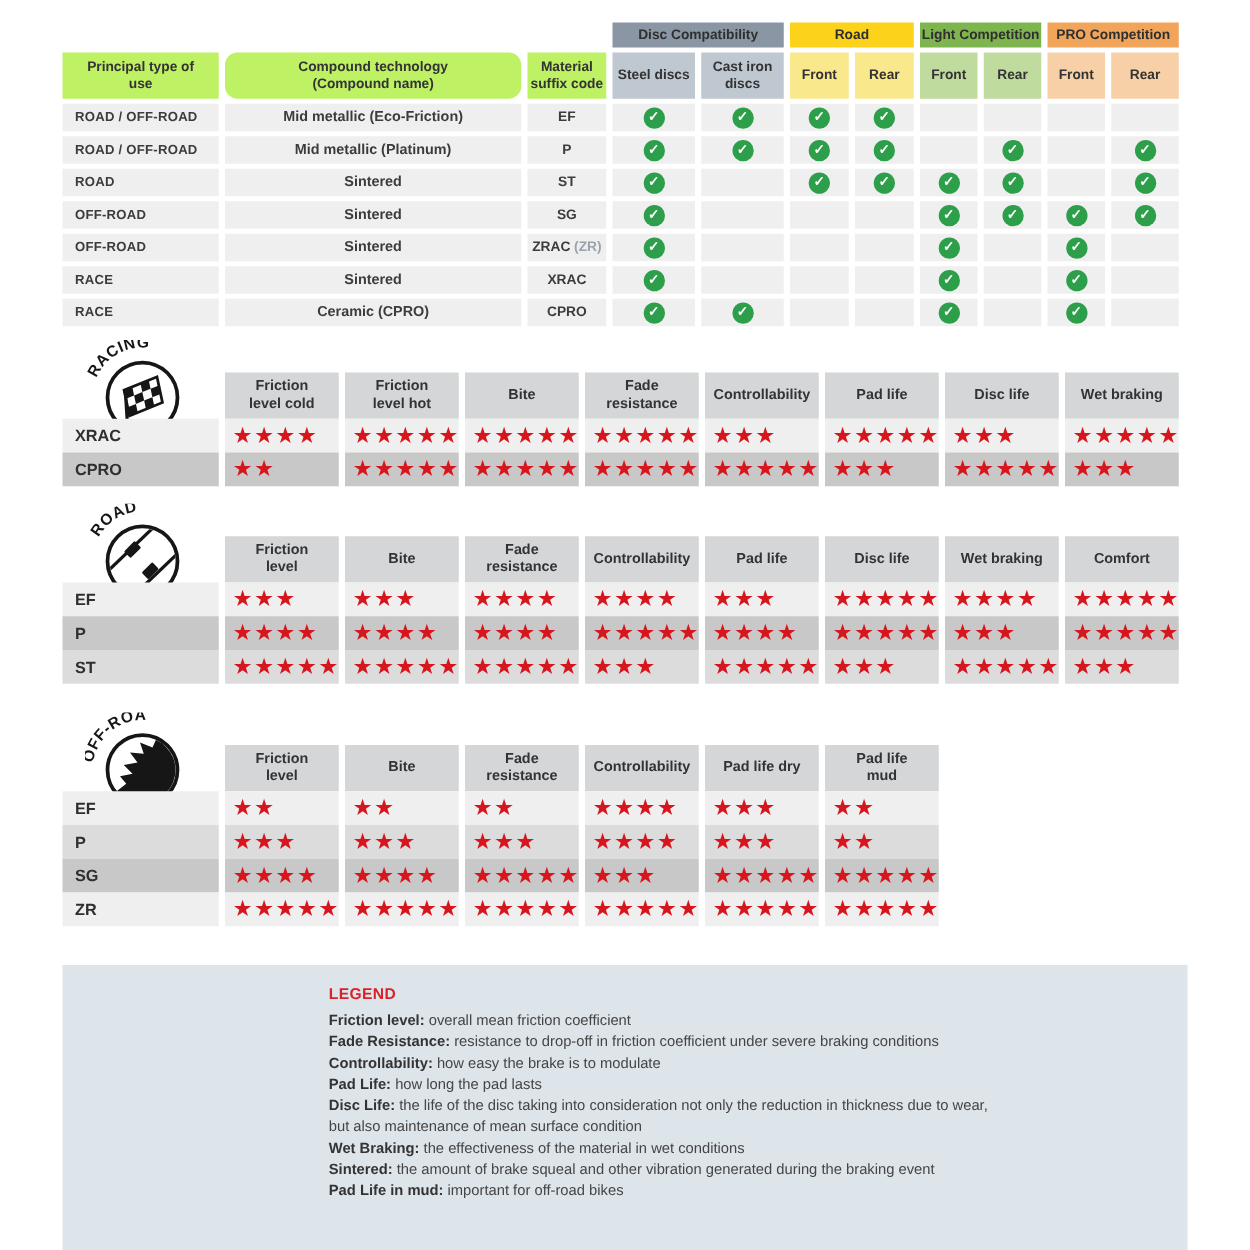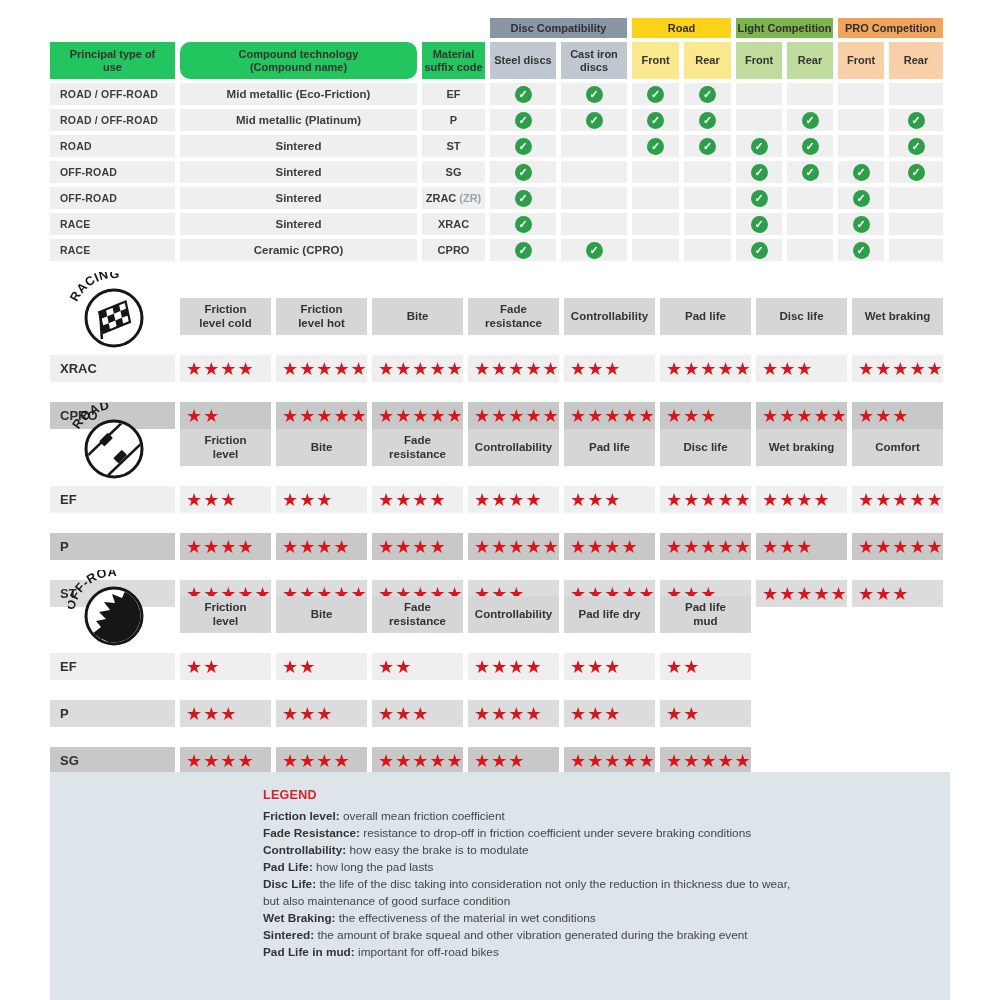--- a/index.html
+++ b/index.html
@@ -24,21 +24,21 @@
     height:20px; display:flex; align-items:center; justify-content:center;
     font-size:11px; font-weight:bold; color:#2f2f2f;
   }
   .ghead-0{ background:#8a96a4; }
   .ghead-1{ background:#fcd21b; }
   .ghead-2{ background:#7eb54e; }
   .ghead-3{ background:#f0a55b; }
   .chead{
     height:37px; display:flex; align-items:center; justify-content:center;
     text-align:center; font-size:11px; font-weight:bold; line-height:1.15;
-    background:#22c55e; color:#333;
+    background:#bef264; color:#333;
   }
   .chead-0{ padding:0 16px; }
   .chead-1{ padding:0 45px;border-radius:10px; }
   .sub-0{ background:#bfc8d0; }
   .sub-1{ background:#fae88d; }
   .sub-2{ background:#c0db9e; }
   .sub-3{ background:#f8d0a7; }
   .cell{
     height:22px; background:#efefef; display:flex; align-items:center;
     font-size:11px;
@@ -53,21 +53,21 @@
     background:#2d9e49; color:#fff; font-size:11px; font-weight:bold;
     line-height:17px; text-align:center;
   }
 
   
   .rating-section{ position:absolute; left:50px; width:900px; }
   .section-icon{ position:absolute; left:18px; top:0; }
   .icon-arc{ font-size:12.5px; font-weight:bold; letter-spacing:.5px; fill:#161616; }
   .rating-grid{
     position:absolute; left:0; top:26px;
-    display:grid; gap:20px 5px;
+    display:grid; gap:0 5px;
   }
   .hspacer{ height:37px; }
   .chead2{
     height:37px; display:flex; align-items:center; justify-content:center;
     text-align:center; font-size:11.5px; font-weight:bold; line-height:1.15;
     background:#d4d6d8; color:#333; padding:0 12px;
   }
   .rlabel{
     height:27px; display:flex; align-items:center; padding-left:10px;
     font-size:13px; font-weight:bold; color:#2f2f2f;
@@ -551,20 +551,20 @@
   </section>
 
   <div class="legend-box">
     <div class="legend-title">LEGEND</div>
     <div class="legend-entries">
         <div class="legend-line"><strong>Friction level:</strong> overall mean friction coefficient</div>
         <div class="legend-line"><strong>Fade Resistance:</strong> resistance to drop-off in friction coefficient under severe braking conditions</div>
         <div class="legend-line"><strong>Controllability:</strong> how easy the brake is to modulate</div>
         <div class="legend-line"><strong>Pad Life:</strong> how long the pad lasts</div>
         <div class="legend-line"><strong>Disc Life:</strong> the life of the disc taking into consideration not only the reduction in thickness due to wear,</div>
-        <div class="legend-line">but also maintenance of good surface condition</div>
+        <div class="legend-line">but also maintenance of mean surface condition</div>
         <div class="legend-line"><strong>Wet Braking:</strong> the effectiveness of the material in wet conditions</div>
         <div class="legend-line"><strong>Sintered:</strong> the amount of brake squeal and other vibration generated during the braking event</div>
         <div class="legend-line"><strong>Pad Life in mud:</strong> important for off-road bikes</div>
       </div>
   </div>
 
 </div>
 
 </body></html>

